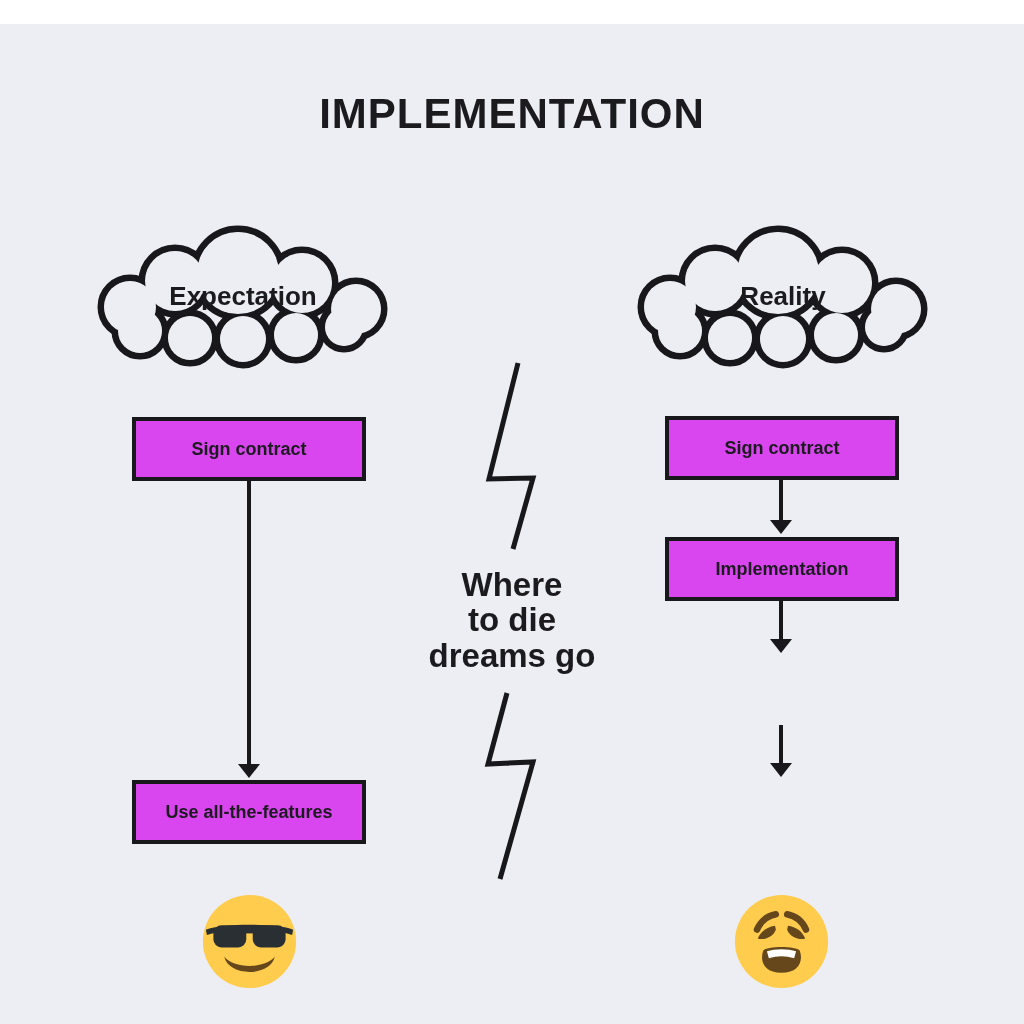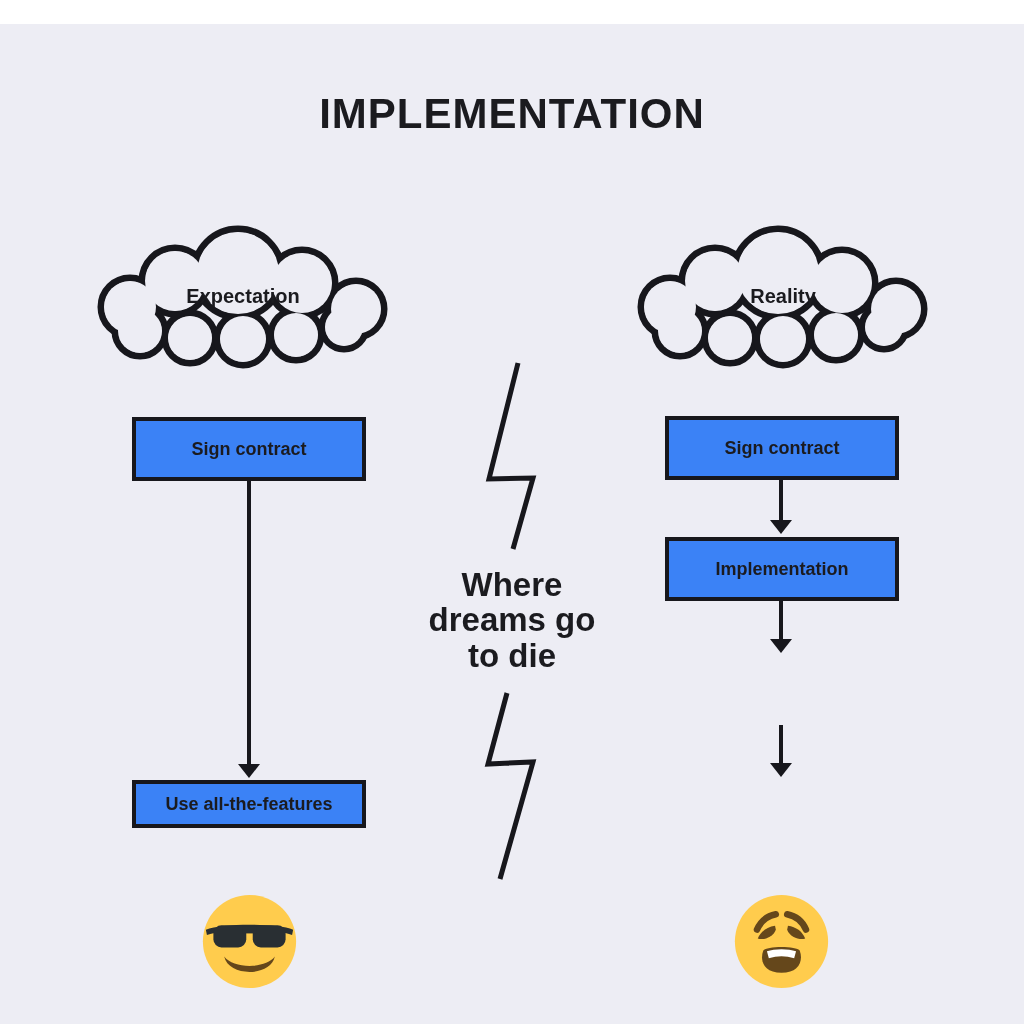--- a/index.html
+++ b/index.html
@@ -20,27 +20,27 @@
     font-size:42px;font-weight:bold;
     letter-spacing:1px;line-height:1.13;
     color:#1b1b1f;
   }
   
   .cloud-wrap{width:330px;height:152px;}
   .cloud-wrap svg{display:block;width:330px;height:152px;}
   .cloud-label{
     left:0;top:0;width:330px;height:150px;
     display:flex;align-items:center;justify-content:center;
-    font-size:20px;font-weight:bold;color:#1b1b1f;
+    font-size:26px;font-weight:bold;color:#1b1b1f;
   }
   
   .fbox{
     width:234px;
     border:4px solid #17171c;
-    background:#3b82f6;
+    background:#d946ef;
     display:flex;align-items:center;justify-content:center;
     text-align:center;
     font-size:18px;font-weight:bold;color:#1b1b1f;
     box-sizing:border-box;
     line-height:1.25;
     padding:2px 10px;
   }
   
   .varrow{
     width:4px;background:#17171c;
@@ -129,21 +129,21 @@
           <circle cx="266" cy="106" r="19"></circle>
       </g>
     </svg>
     <div class="abs cloud-label">Reality</div>
   </div>
 
   <div class="abs fbox" style="left:132px;top:393px;height:64px;">
     <span>Sign contract</span>
   </div>
   <div class="abs varrow" style="left:247px;top:457px;height:283px;"></div>
-  <div class="abs fbox" style="left:132px;top:756px;height:48px;">
+  <div class="abs fbox" style="left:132px;top:756px;height:64px;">
     <span>Use all-the-features</span>
   </div>
 
   <div class="abs fbox" style="left:665px;top:392px;height:64px;">
     <span>Sign contract</span>
   </div>
   <div class="abs varrow" style="left:779px;top:456px;height:40px;"></div>
   <div class="abs fbox" style="left:665px;top:513px;height:64px;">
     <span>Implementation</span>
   </div>
@@ -151,22 +151,22 @@
   <div class="abs varrow" style="left:779px;top:701px;height:38px;"></div>
 
   <div class="abs bolt" style="left:470px;top:335px;">
     <svg width="80" height="195" viewBox="0 0 80 195">
       <polyline points="48,4 19,120 63,119 43,190" fill="none" stroke="#17171c" stroke-width="5" stroke-linejoin="miter"></polyline>
     </svg>
   </div>
 
   <div class="abs caption">
     <div>Where</div>
+    <div>to die</div>
     <div>dreams go</div>
-    <div>to die</div>
   </div>
 
   <div class="abs bolt" style="left:470px;top:665px;">
     <svg width="80" height="195" viewBox="0 0 80 195">
       <polyline points="37,4 18,75 63,73 30,190" fill="none" stroke="#17171c" stroke-width="5" stroke-linejoin="miter"></polyline>
     </svg>
   </div>
 
   <div class="abs emoji" style="left:201px;top:869px;">
     <svg width="97" height="97" viewBox="0 0 36 36">

